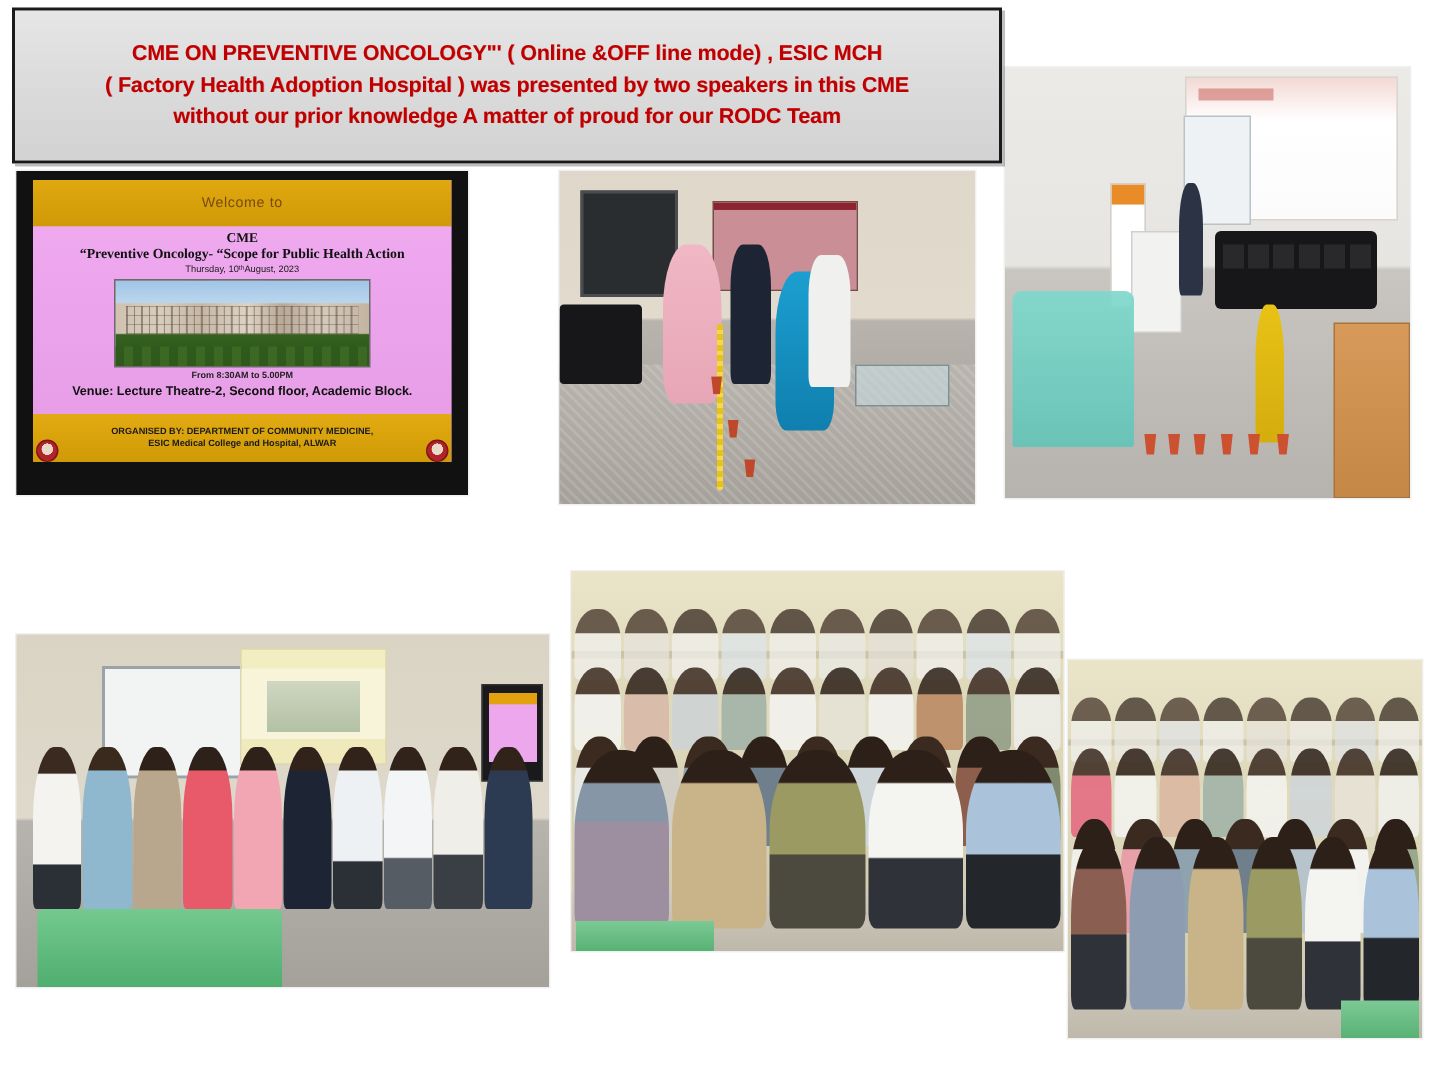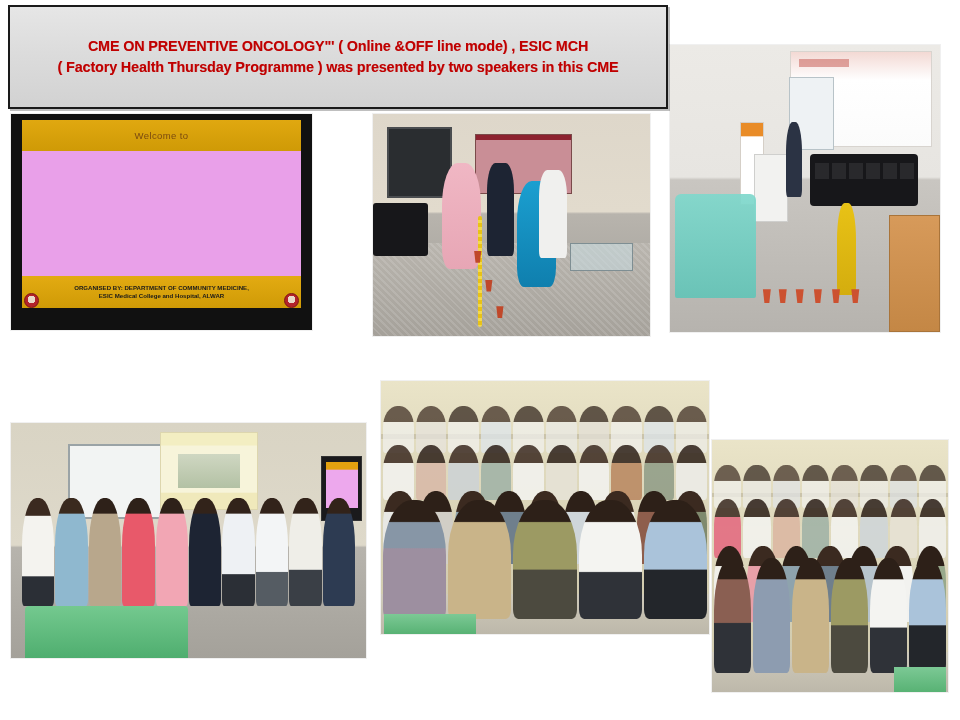--- a/index.html
+++ b/index.html
@@ -164,29 +164,38 @@
   .ph-shadow{box-shadow:0 0 0 1px rgba(0,0,0,.06);}
 </style>
 </head>
 <body>
 
 <div class="slide">
 
   <div class="title-box">
     <div class="title-text">
       <span class="ln">CME   ON   PREVENTIVE ONCOLOGY"' ( Online &amp;OFF line mode) , ESIC MCH</span>
-      <span class="ln">( Factory Health Thursday Programme ) was presented by two speakers in this CME</span>
+      <span class="ln">( Factory Health Adoption Hospital ) was presented by two speakers in this CME</span>
+      <span class="ln">without our prior knowledge  A matter of proud for our RODC Team</span>
     </div>
   </div>
 
   <div class="photo ph-shadow" id="photo1">
     <div class="tv-bezel"></div>
     <div class="tv-screen">
       <div class="sl-band sl-top">
         <span>Welcome to</span>
+      </div>
+      <div class="sl-body">
+        <div class="sl-cme">CME</div>
+        <div class="sl-h1">“Preventive Oncology- “Scope for Public Health Action</div>
+        <div class="sl-date">Thursday, 10ᵗʰAugust, 2023</div>
+        <div class="sl-img"></div>
+        <div class="sl-time">From 8:30AM to 5.00PM</div>
+        <div class="sl-venue">Venue: Lecture Theatre-2, Second floor, Academic Block.</div>
       </div>
       <div class="sl-band sl-bot">
         <div class="sl-logo l"></div>
         <div class="sl-org">ORGANISED BY:  DEPARTMENT OF COMMUNITY MEDICINE,</div>
         <div class="sl-org">ESIC Medical College and Hospital, ALWAR</div>
         <div class="sl-logo r"></div>
       </div>
     </div>
   </div>
 

